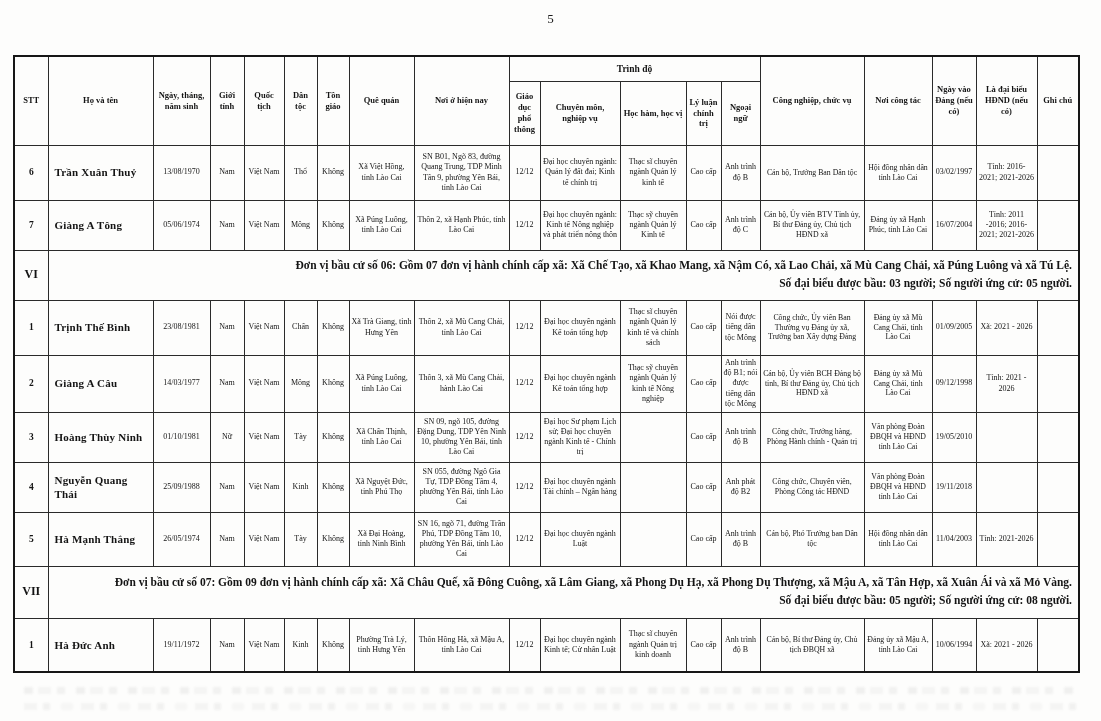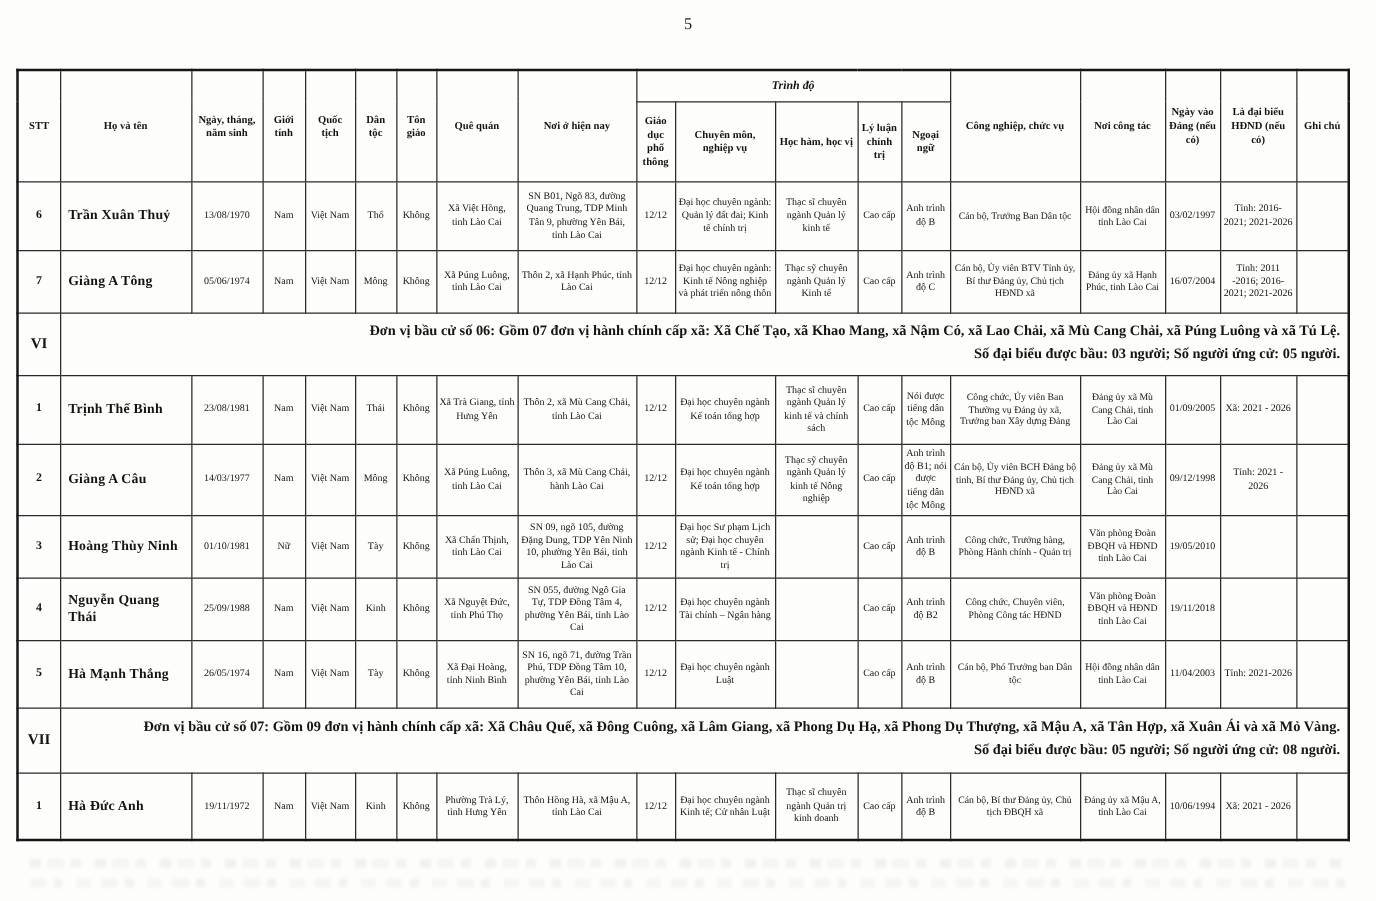--- a/index.html
+++ b/index.html
@@ -30,21 +30,21 @@
     text-align: center;
     vertical-align: middle;
     font-size: 8px;
     line-height: 1.28;
     overflow: hidden;
     word-wrap: break-word;
   }
   thead th { font-weight: bold; font-size: 8.5px; }
   thead tr.h1 { height: 25px; }
   thead tr.h2 { height: 64px; }
-  thead th.group-th { font-size: 9.5px; font-style: italic; }
+  thead th.group-th { font-size: 9.5px; }
   td.col0 { font-weight: bold; font-size: 9.5px; }
   td.col1 { text-align: left; font-weight: bold; font-size: 11px; padding-left: 6px; letter-spacing: .2px; margin-left: 24px; }
   td.col14, td.col15 { font-size: 7.8px; }
   tr.section-row td { border: 1px solid #2a2a2a; }
   td.section-numeral { font-weight: bold; font-size: 12px; }
   td.section-text {
     text-align: right; font-weight: bold;
     font-size: 11.5px; line-height: 1.55;
     padding: 2px 6px;
   }
@@ -169,21 +169,21 @@
           <div>Đơn vị bầu cử số 06: Gồm 07 đơn vị hành chính cấp xã: Xã Chế Tạo, xã Khao Mang, xã Nậm Có, xã Lao Chải, xã Mù Cang Chải, xã Púng Luông và xã Tú Lệ.</div>
           <div>Số đại biểu được bầu: 03 người; Số người ứng cử: 05 người.</div>
         </td>
       </tr>
       <tr class="person-row" style="height: 55px;">
         <td class="col0">1</td>
         <td class="col1">Trịnh Thế Bình</td>
         <td class="col2">23/08/1981</td>
         <td class="col3">Nam</td>
         <td class="col4">Việt Nam</td>
-        <td class="col5">Thái</td>
+        <td class="col5">Chấn</td>
         <td class="col6">Không</td>
         <td class="col7">Xã Trà Giang, tỉnh Hưng Yên</td>
         <td class="col8">Thôn 2, xã Mù Cang Chải, tỉnh Lào Cai</td>
         <td class="col9">12/12</td>
         <td class="col10">Đại học chuyên ngành Kế toán tổng hợp</td>
         <td class="col11">Thạc sĩ chuyên ngành Quản lý kinh tế và chính sách</td>
         <td class="col12">Cao cấp</td>
         <td class="col13">Nói được tiếng dân tộc Mông</td>
         <td class="col14">Công chức, Ủy viên Ban Thường vụ Đảng ủy xã, Trưởng ban Xây dựng Đảng</td>
         <td class="col15">Đảng ủy xã Mù Cang Chải, tỉnh Lào Cai</td>
@@ -240,21 +240,21 @@
         <td class="col3">Nam</td>
         <td class="col4">Việt Nam</td>
         <td class="col5">Kinh</td>
         <td class="col6">Không</td>
         <td class="col7">Xã Nguyệt Đức, tỉnh Phú Thọ</td>
         <td class="col8">SN 055, đường Ngô Gia Tự, TDP Đồng Tâm 4, phường Yên Bái, tỉnh Lào Cai</td>
         <td class="col9">12/12</td>
         <td class="col10">Đại học chuyên ngành Tài chính – Ngân hàng</td>
         <td class="col11"></td>
         <td class="col12">Cao cấp</td>
-        <td class="col13">Anh trình độ B2</td>
+        <td class="col13">Anh phát độ B2</td>
         <td class="col14">Công chức, Chuyên viên, Phòng Công tác HĐND</td>
         <td class="col15">Văn phòng Đoàn ĐBQH và HĐND tỉnh Lào Cai</td>
         <td class="col16">19/11/2018</td>
         <td class="col17"></td>
         <td class="col18"></td>
       </tr>
       <tr class="person-row" style="height: 54px;">
         <td class="col0">5</td>
         <td class="col1">Hà Mạnh Thắng</td>
         <td class="col2">26/05/1974</td>

